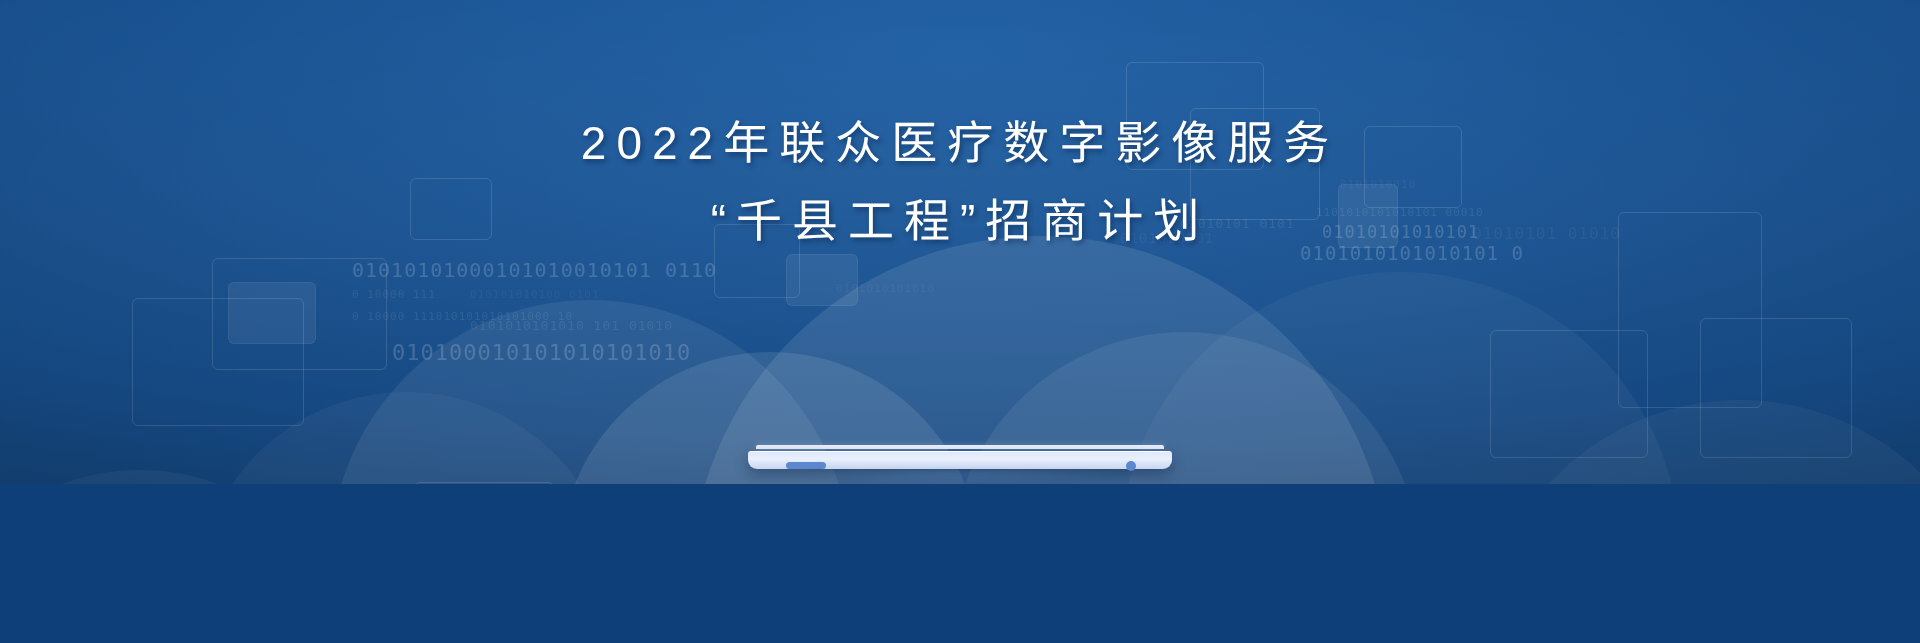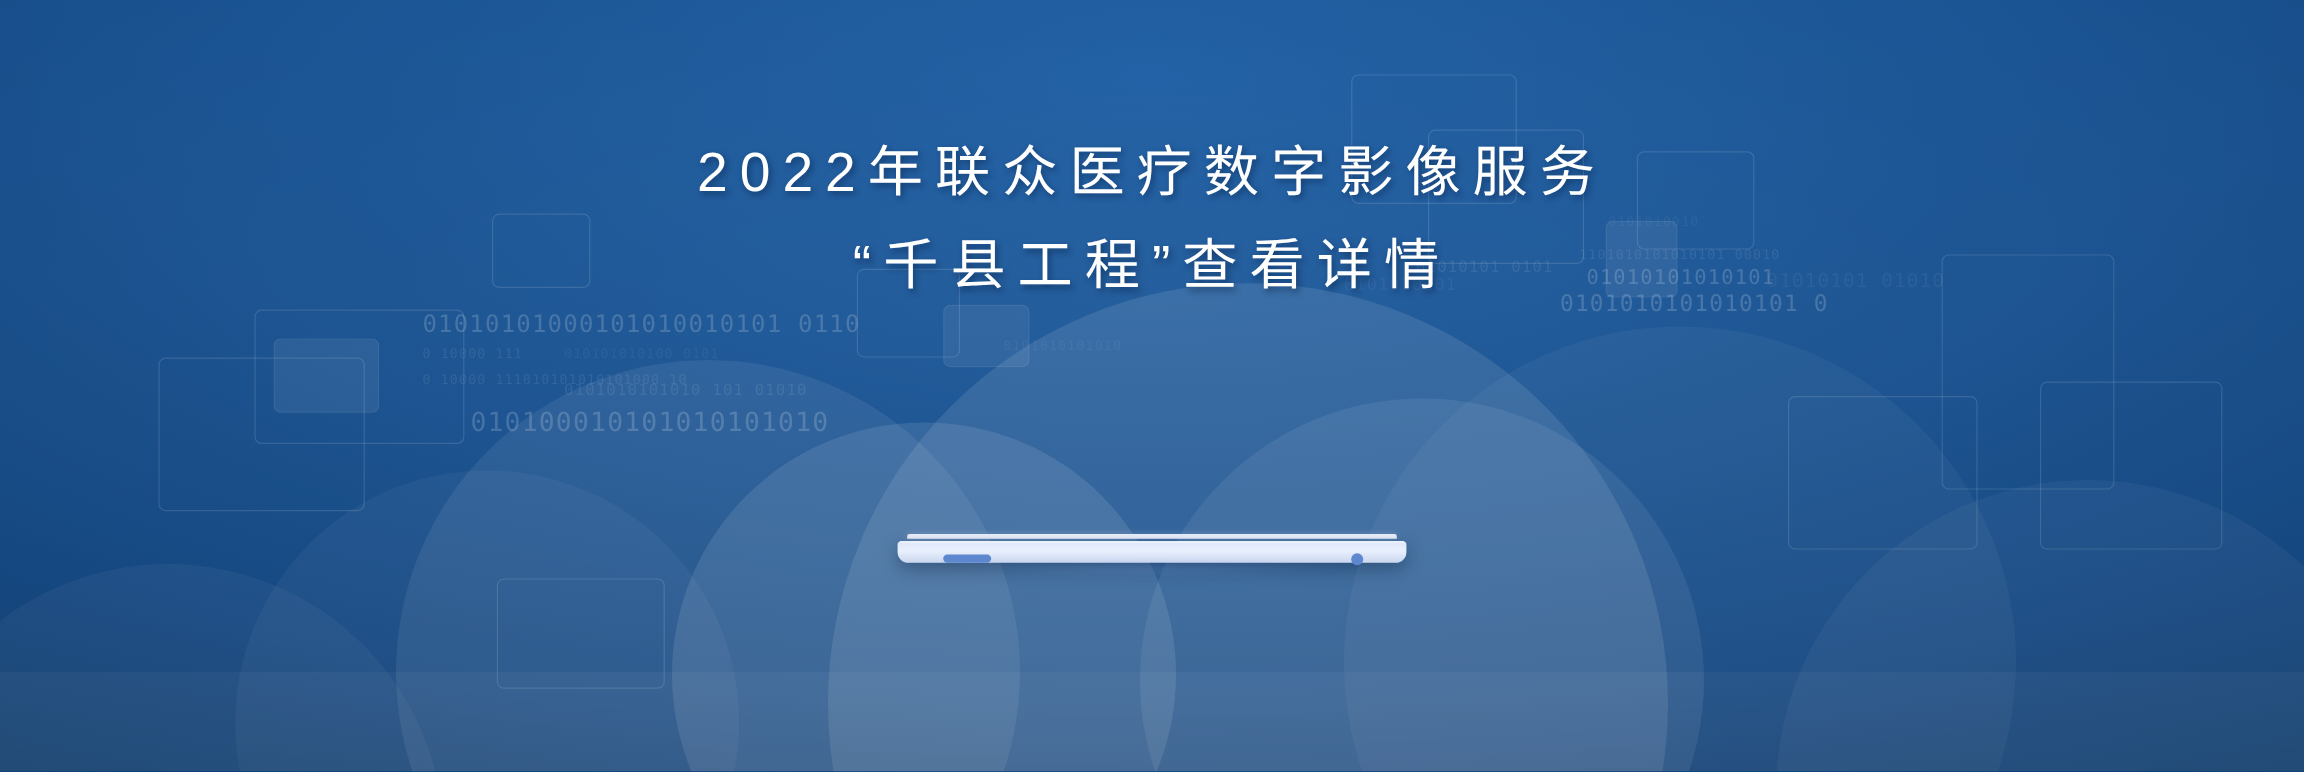--- a/index.html
+++ b/index.html
@@ -4,21 +4,21 @@
 <title>banner</title>
 <style>
   html,body{margin:0;padding:0;background:#0f3f78;}
   body{
     font-family:"Liberation Sans","DejaVu Sans",sans-serif;
     -webkit-font-smoothing:antialiased;
   }
   .banner{
     position:relative;
     width:1920px;
-    height:643px;
+    height:484px;
     overflow:hidden;
     background:
       radial-gradient(120% 150% at 50% 10%, #1f5fa4 0%, #19518f 38%, #134277 72%, #0e3468 100%);
   }
   
   .deco-rects{position:absolute;inset:0;}
   .rect{
     position:absolute;
     border:1px solid rgba(255,255,255,0.13);
     border-radius:6px;
@@ -224,21 +224,21 @@
     <div class="blob c-mid   cb7"></div>
     <div class="blob c-front cb2"></div>
     <div class="blob c-front cb6"></div>
     <div class="cfoot"></div>
   </div>
 
   <div class="vignette"></div>
 
   <div class="headline">
     <div class="line">2022年联众医疗数字影像服务</div>
-    <div class="line">“千县工程”查看详情</div>
+    <div class="line">“千县工程”招商计划</div>
   </div>
 
 
   <div class="laptop">
     <div class="screen-edge"></div>
     <div class="deck">
       <div class="notch"></div>
       <div class="dot"></div>
     </div>
     <div class="shadow"></div>

